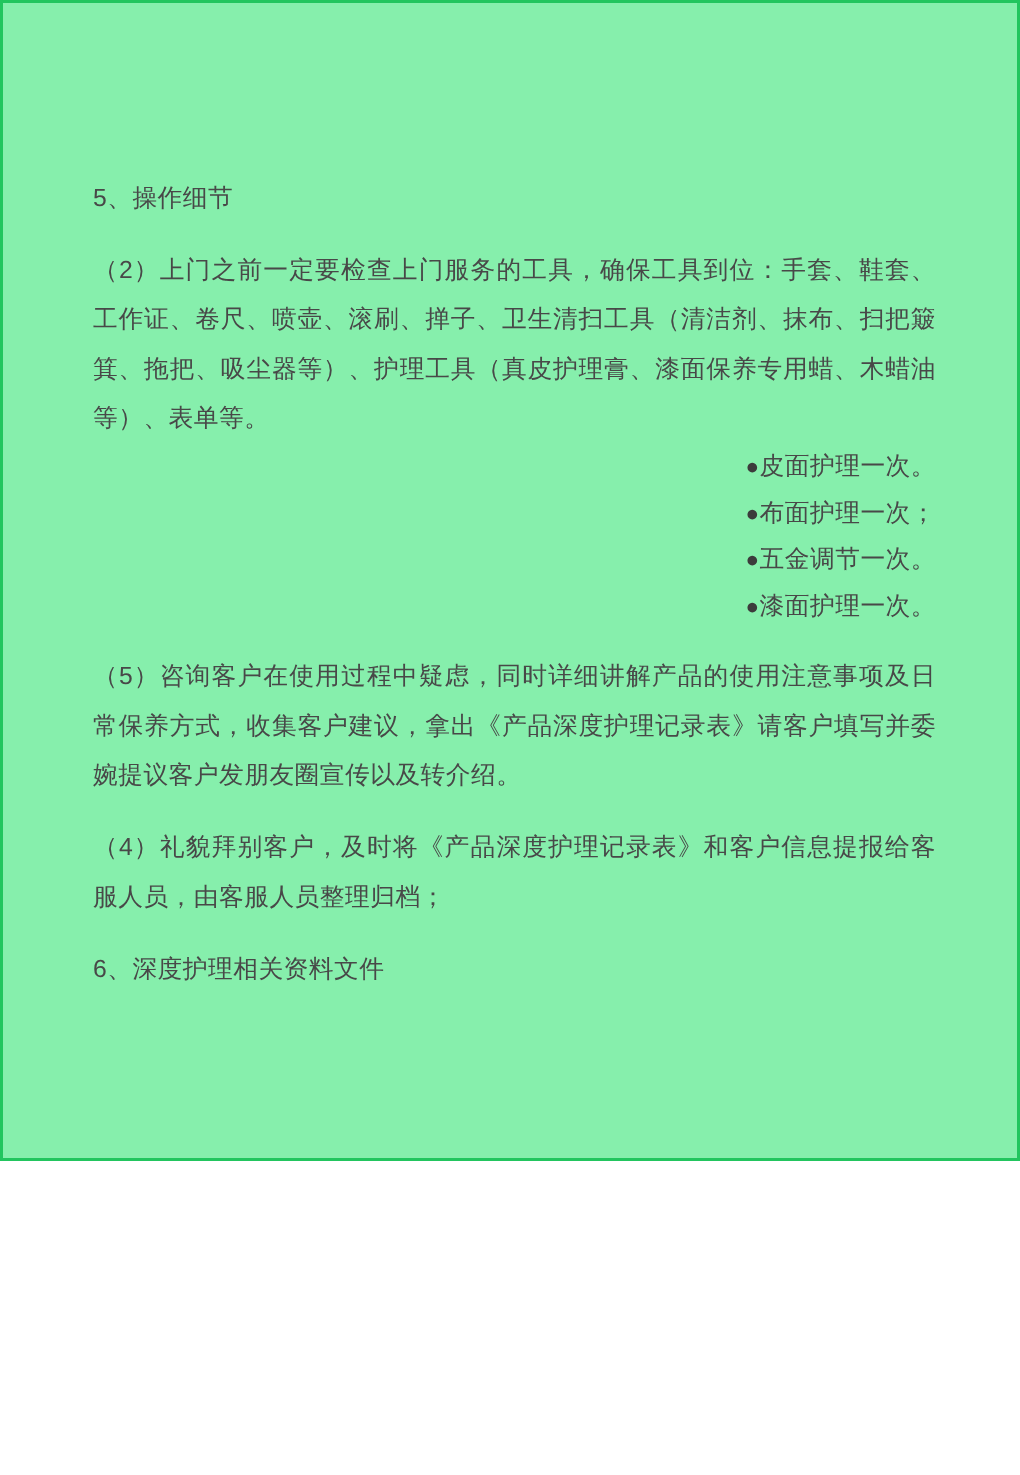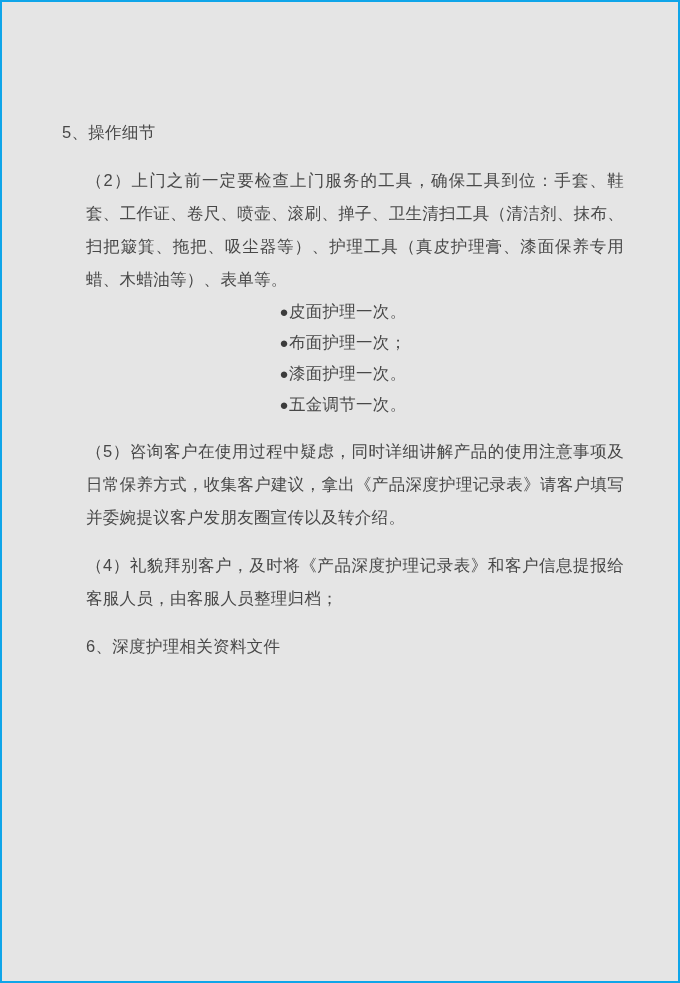--- a/index.html
+++ b/index.html
@@ -9,41 +9,40 @@
   }
   body {
     width: 680px;
     height: 983px;
     overflow: hidden;
     font-family: "Liberation Sans", "DejaVu Sans", sans-serif;
   }
   .page {
     box-sizing: border-box;
     width: 680px;
-    height: 983px;
-    background: #e5e5e5;
-    border: 2px solid #0ea5e9;
+    height: 774px;
+    background: #86efac;
+    border: 2px solid #22c55e;
     padding: 114px 54px 0 60px;
   }
   .doc p {
     margin: 0;
     font-size: 16.5px;
     line-height: 33px;
     letter-spacing: 0.3px;
     color: #484848;
     text-align: justify;
     text-justify: inter-ideograph;
   }
   .doc p.gap {
     margin-top: 15px;
-    margin-left: 24px;
   }
   .doc p.bullet {
     line-height: 30px;
-    text-align: center;
+    text-align: right;
   }
   .bullet .bullet-dot {
     color: #3c3c3c;
     font-size: 15px;
   }
 </style>
 </head>
 <body>
 
 <div class="page">
@@ -54,23 +53,23 @@
 
 
     <p class="gap">（2）上门之前一定要检查上门服务的工具，确保工具到位：手套、鞋套、工作证、卷尺、喷壶、滚刷、掸子、卫生清扫工具（清洁剂、抹布、扫把簸箕、拖把、吸尘器等）、护理工具（真皮护理膏、漆面保养专用蜡、木蜡油等）、表单等。</p>
 
 
 
     <p class="bullet"><span class="bullet-dot">●</span><span>皮面护理一次。</span></p>
 
     <p class="bullet"><span class="bullet-dot">●</span><span>布面护理一次；</span></p>
 
+    <p class="bullet"><span class="bullet-dot">●</span><span>五金调节一次。</span></p>
+
     <p class="bullet"><span class="bullet-dot">●</span><span>漆面护理一次。</span></p>
-
-    <p class="bullet"><span class="bullet-dot">●</span><span>五金调节一次。</span></p>
 
     <p class="gap">（5）咨询客户在使用过程中疑虑，同时详细讲解产品的使用注意事项及日常保养方式，收集客户建议，拿出《产品深度护理记录表》请客户填写并委婉提议客户发朋友圈宣传以及转介绍。</p>
 
     <p class="gap">（4）礼貌拜别客户，及时将《产品深度护理记录表》和客户信息提报给客服人员，由客服人员整理归档；</p>
 
     <p class="gap">6、深度护理相关资料文件</p>
 
   </div>
 </div>
 

